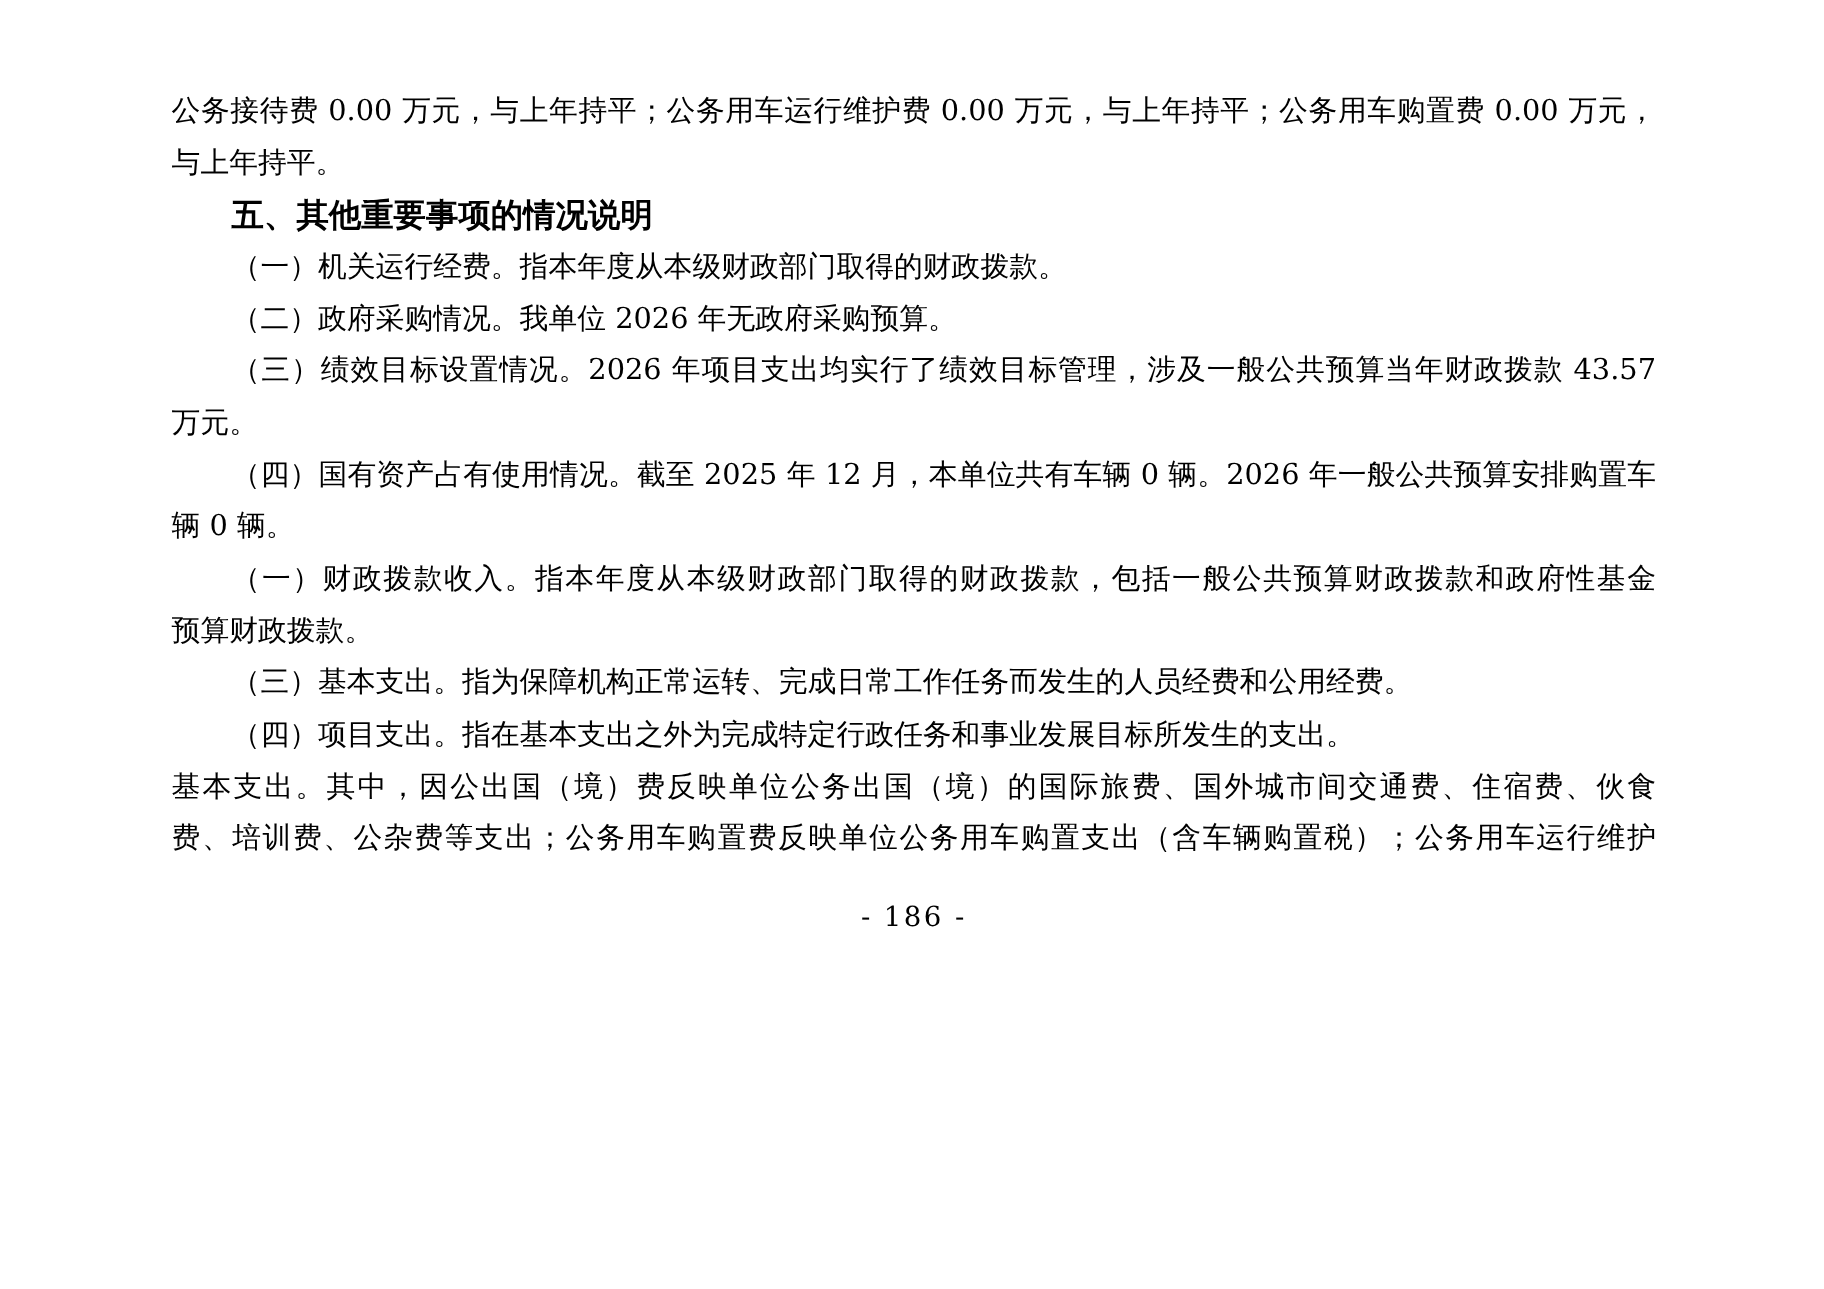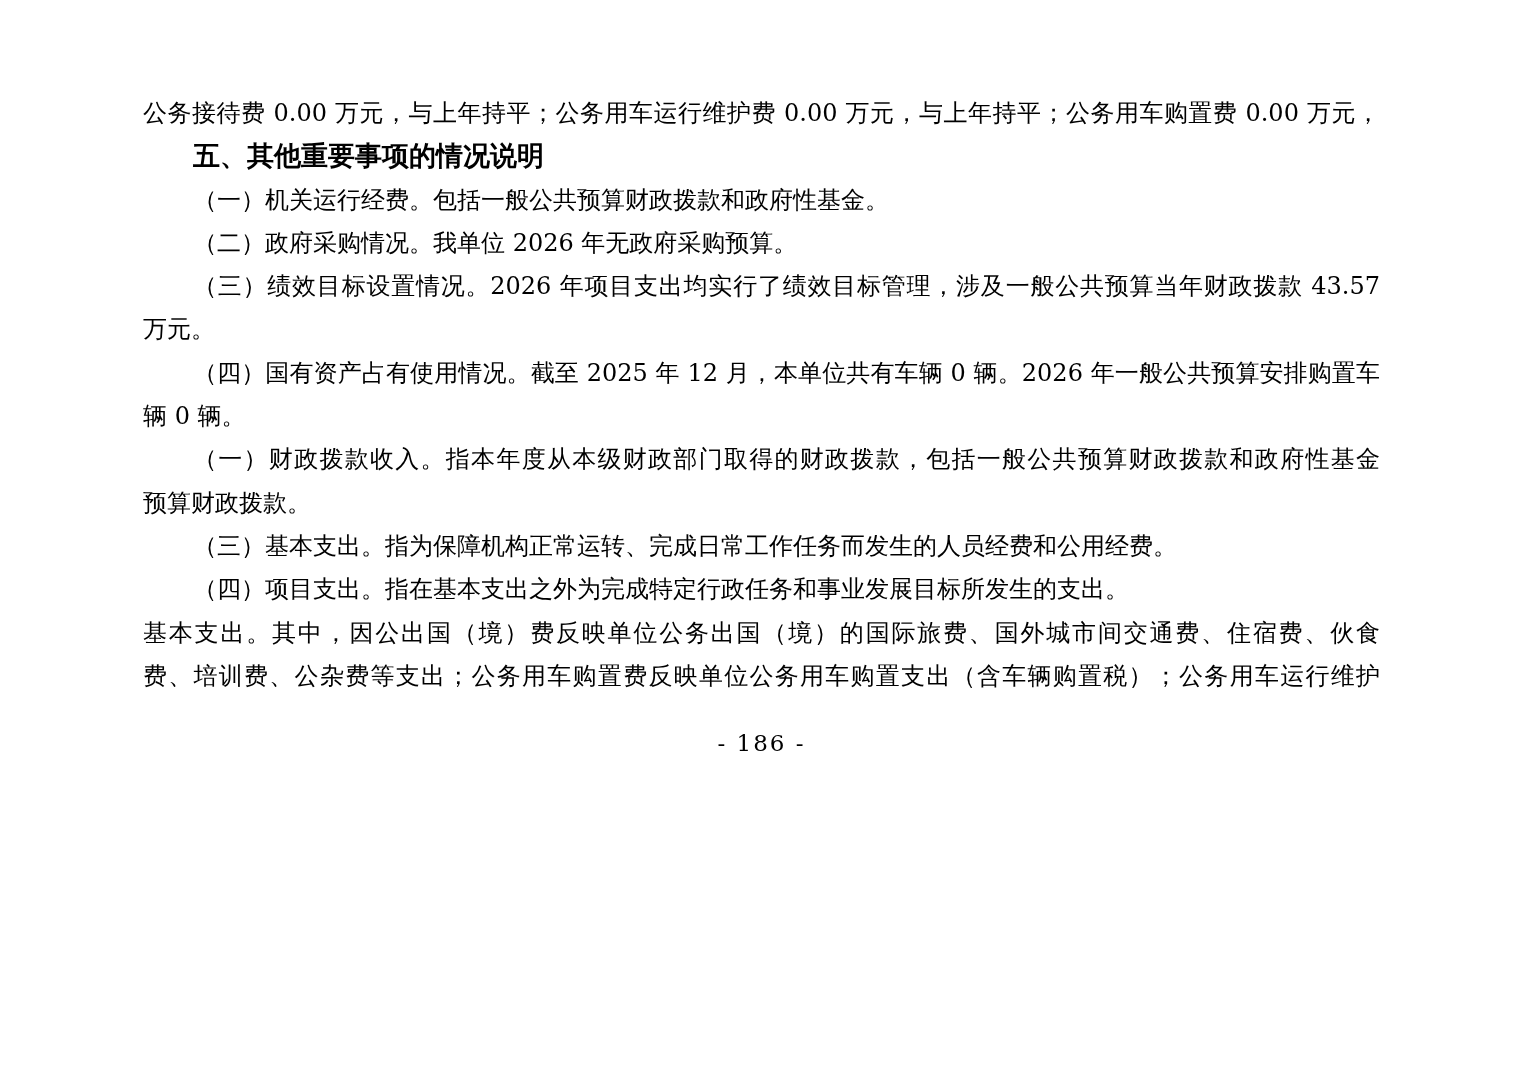--- a/index.html
+++ b/index.html
@@ -10,21 +10,21 @@
     background: #ffffff;
     color: #000000;
     font-family: "DejaVu Serif", "Liberation Serif", serif;
     overflow: hidden;
   }
   .page {
     position: absolute;
     left: 143px;
     top: 0;
     width: 1237px;
-    padding-top: 92px;
+    padding-top: 71px;
   }
   .line {
     font-size: 24px;
     line-height: 43.3px;
     text-align: left;
     color: #000000;
   }
   .indent { text-indent: 50px; }
   .justify {
     text-align: justify;
@@ -43,22 +43,23 @@
     line-height: 44px;
     text-align: center;
     letter-spacing: 2px;
   }
 </style>
 </head>
 <body>
 
 <div class="page">
   <div class="line justify">公务接待费 0.00 万元，与上年持平；公务用车运行维护费 0.00 万元，与上年持平；公务用车购置费 0.00 万元，</div>
+  <div class="line">与上年持平。</div>
   <div class="line heading">五、其他重要事项的情况说明</div>
-  <div class="line indent">（一）机关运行经费。包括一般公共预算财政拨款和政府性基金。</div>
+  <div class="line indent">（一）机关运行经费。指本年度从本级财政部门取得的财政拨款。</div>
   <div class="line indent">（二）政府采购情况。我单位 2026 年无政府采购预算。</div>
   <div class="line indent justify">（三）绩效目标设置情况。2026 年项目支出均实行了绩效目标管理，涉及一般公共预算当年财政拨款 43.57</div>
   <div class="line">万元。</div>
   <div class="line indent justify">（四）国有资产占有使用情况。截至 2025 年 12 月，本单位共有车辆 0 辆。2026 年一般公共预算安排购置车</div>
   <div class="line">辆 0 辆。</div>
   <div class="line indent justify">（一）财政拨款收入。指本年度从本级财政部门取得的财政拨款，包括一般公共预算财政拨款和政府性基金</div>
   <div class="line">预算财政拨款。</div>
   <div class="line indent">（三）基本支出。指为保障机构正常运转、完成日常工作任务而发生的人员经费和公用经费。</div>
   <div class="line indent">（四）项目支出。指在基本支出之外为完成特定行政任务和事业发展目标所发生的支出。</div>
   <div class="line justify">基本支出。其中，因公出国（境）费反映单位公务出国（境）的国际旅费、国外城市间交通费、住宿费、伙食</div>

